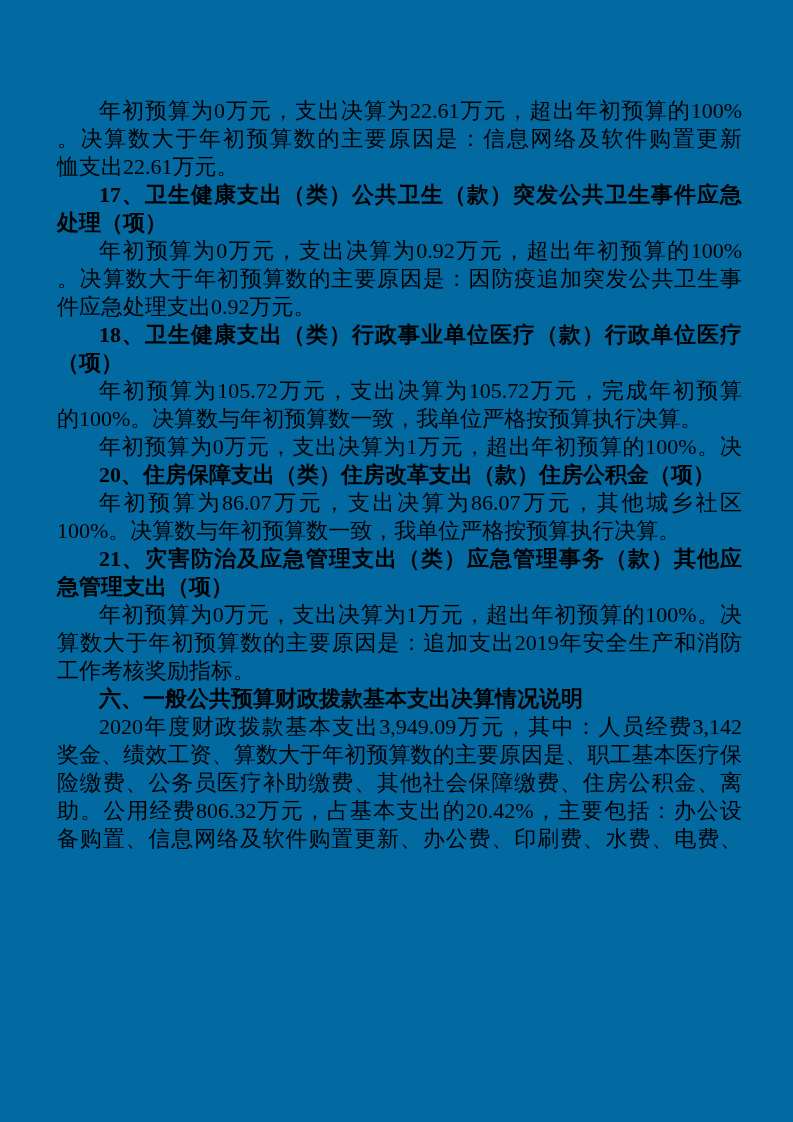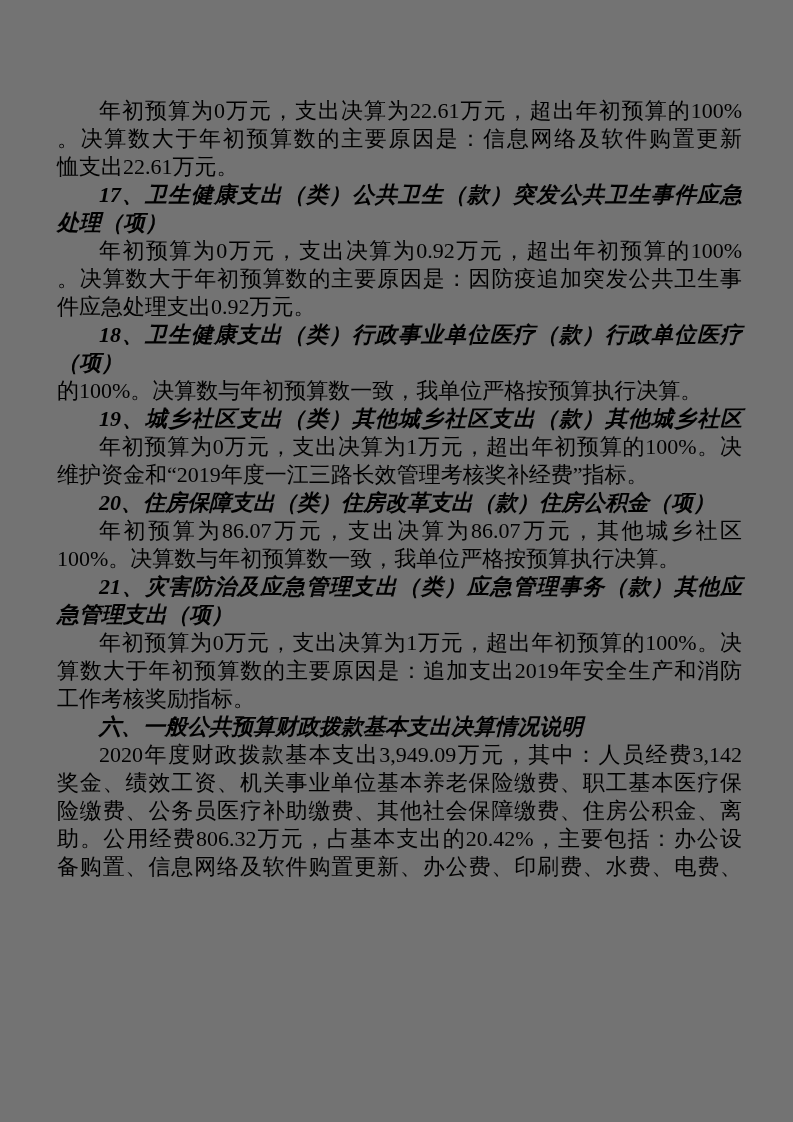--- a/index.html
+++ b/index.html
@@ -4,21 +4,21 @@
 <style>
   html, body {
     margin: 0;
     padding: 0;
     background: #ffffff;
   }
   .page {
     position: relative;
     width: 793px;
     height: 1122px;
-    background: #737373;
+    background: #0369a1;
     box-sizing: border-box;
     padding: 97px 51px 0 57px;
     overflow: hidden;
     font-family: "Liberation Serif", "DejaVu Serif", serif;
     color: #000000;
   }
   .doc-body {
     width: 685px;
   }
   .block {
@@ -36,21 +36,20 @@
   .line.first {
     text-indent: 42px;
   }
   .line.just {
     text-align: justify;
     text-align-last: justify;
     text-justify: inter-ideograph;
   }
   .block.heading .line {
     font-weight: 700;
-    font-style: italic;
   }
 </style>
 </head>
 <body>
 
 <div class="page">
   <div class="doc-body" id="doc-body">
       <div class="block body">
         <div class="line first just">年初预算为0万元，支出决算为22.61万元，超出年初预算的100%</div>
         <div class="line just">。决算数大于年初预算数的主要原因是：信息网络及软件购置更新</div>
@@ -63,28 +62,27 @@
       <div class="block body">
         <div class="line first just">年初预算为0万元，支出决算为0.92万元，超出年初预算的100%</div>
         <div class="line just">。决算数大于年初预算数的主要原因是：因防疫追加突发公共卫生事</div>
         <div class="line">件应急处理支出0.92万元。</div>
       </div>
       <div class="block heading">
         <div class="line first just">18、卫生健康支出（类）行政事业单位医疗（款）行政单位医疗</div>
         <div class="line">（项）</div>
       </div>
       <div class="block body">
+        <div class="line first just">年初预算为105.72万元，支出决算为105.72万元，完成年初预算</div>
         <div class="line">的100%。决算数与年初预算数一致，我单位严格按预算执行决算。</div>
       </div>
       <div class="block heading">
-        <div class="line first just">19、城乡社区支出（类）其他城乡社区支出（款）其他城乡社区</div>
       </div>
       <div class="block body">
         <div class="line first just">年初预算为0万元，支出决算为1万元，超出年初预算的100%。决</div>
-        <div class="line">维护资金和“2019年度一江三路长效管理考核奖补经费”指标。</div>
       </div>
       <div class="block heading">
         <div class="line first">20、住房保障支出（类）住房改革支出（款）住房公积金（项）</div>
       </div>
       <div class="block body">
         <div class="line first just">年初预算为86.07万元，支出决算为86.07万元，其他城乡社区</div>
         <div class="line">100%。决算数与年初预算数一致，我单位严格按预算执行决算。</div>
       </div>
       <div class="block heading">
         <div class="line first just">21、灾害防治及应急管理支出（类）应急管理事务（款）其他应</div>
@@ -93,19 +91,19 @@
       <div class="block body">
         <div class="line first just">年初预算为0万元，支出决算为1万元，超出年初预算的100%。决</div>
         <div class="line just">算数大于年初预算数的主要原因是：追加支出2019年安全生产和消防</div>
         <div class="line">工作考核奖励指标。</div>
       </div>
       <div class="block heading">
         <div class="line first">六、一般公共预算财政拨款基本支出决算情况说明</div>
       </div>
       <div class="block body">
         <div class="line first just">2020年度财政拨款基本支出3,949.09万元，其中：人员经费3,142</div>
-        <div class="line just">奖金、绩效工资、机关事业单位基本养老保险缴费、职工基本医疗保</div>
+        <div class="line just">奖金、绩效工资、算数大于年初预算数的主要原因是、职工基本医疗保</div>
         <div class="line just">险缴费、公务员医疗补助缴费、其他社会保障缴费、住房公积金、离</div>
         <div class="line just">助。公用经费806.32万元，占基本支出的20.42%，主要包括：办公设</div>
         <div class="line just">备购置、信息网络及软件购置更新、办公费、印刷费、水费、电费、</div>
       </div>
     </div>
 </div>
 
 </body></html>

